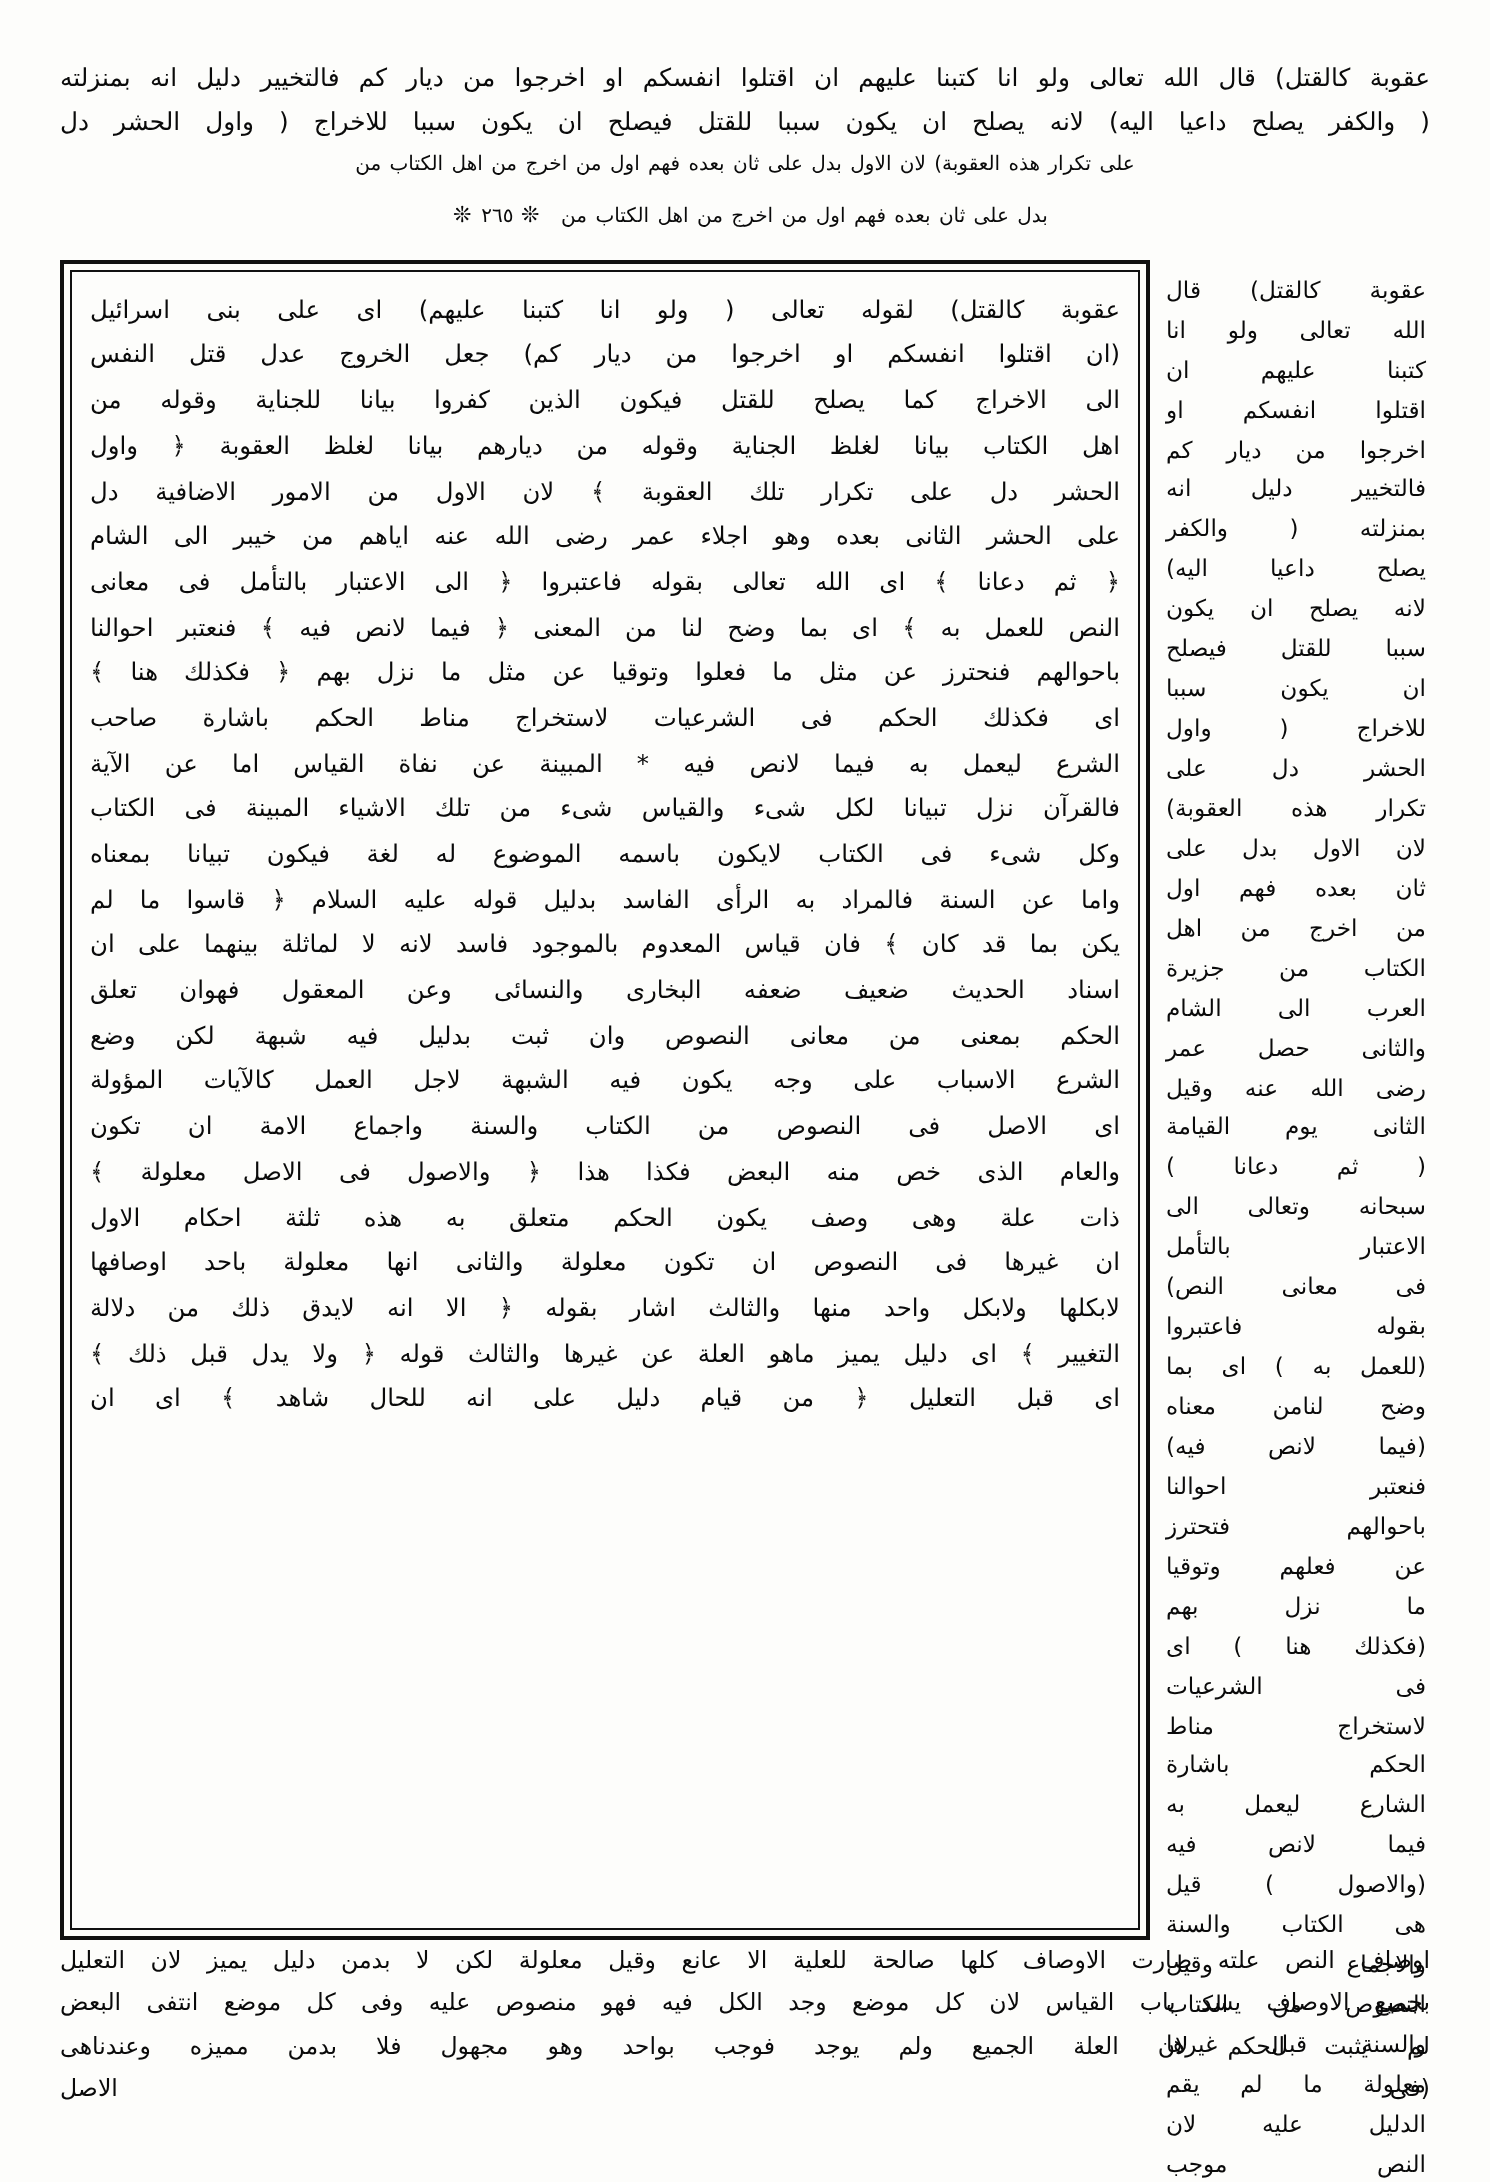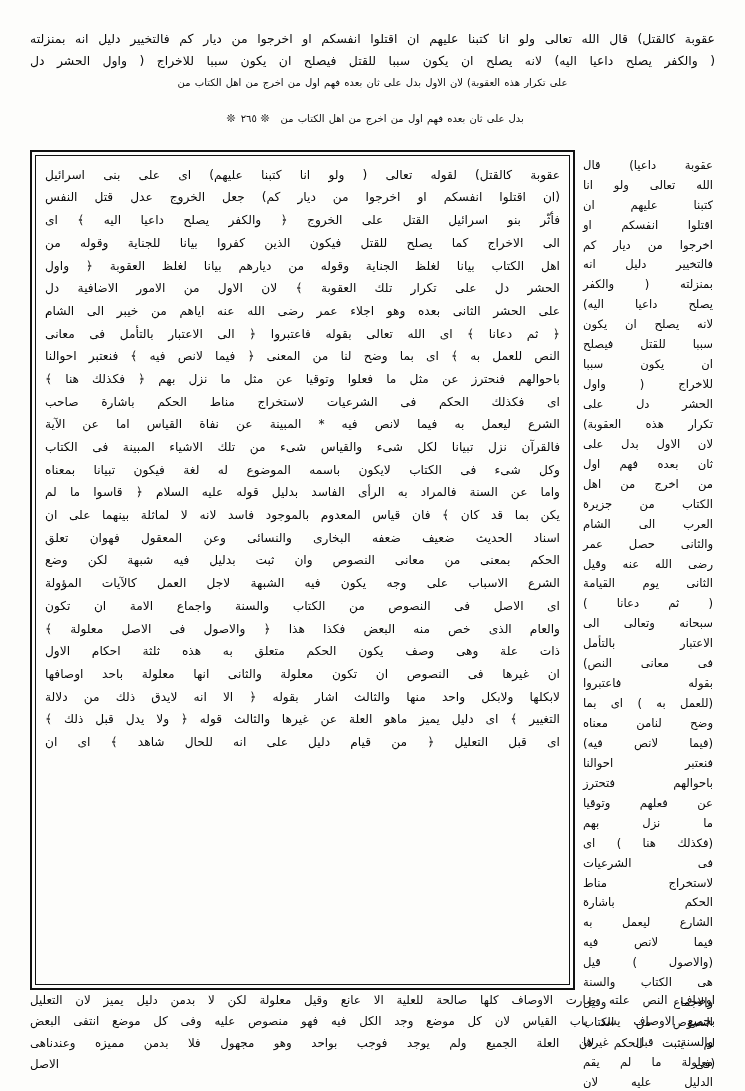--- a/index.html
+++ b/index.html
@@ -39,21 +39,21 @@
   }
   .center-line {
     text-align: center;
     text-align-last: center;
     margin-top: 2px;
     font-size: 10px;
     white-space: nowrap;
   }
   .pagenum-wrap {
     display: inline-block;
-    margin: 16px 6px;
+    margin: 6px 6px;
     letter-spacing: 1px;
   }
   .ornament {
     display: inline-block;
     transform: scale(1.1);
   }
 
   
   .body-area {
     position: relative;
@@ -138,21 +138,21 @@
         <span class="ornament">❊</span>
         <span>٢٦٥</span>
         <span class="ornament">❊</span>
       </span>
     </div>
   </div>
 
   <div class="body-area">
 
     <div class="margin-col">
-      <span class="ln">عقوبة داعيا) قال</span>
+      <span class="ln">عقوبة كالقتل) قال</span>
       <span class="ln">الله تعالى ولو انا</span>
       <span class="ln">كتبنا عليهم ان</span>
       <span class="ln">اقتلوا انفسكم او</span>
       <span class="ln">اخرجوا من ديار كم</span>
       <span class="ln">فالتخيير دليل انه</span>
       <span class="ln">بمنزلته ( والكفر</span>
       <span class="ln">يصلح داعيا اليه)</span>
       <span class="ln">لانه يصلح ان يكون</span>
       <span class="ln">سببا للقتل فيصلح</span>
       <span class="ln">ان يكون سببا</span>
@@ -194,21 +194,20 @@
       <span class="ln">الدليل عليه لان</span>
       <span class="ln">النص موجب</span>
       <span class="ln">بصيغته وبالتعليل</span>
 
     </div>
 
     <div class="frame">
       <div class="frame-inner">
         <span class="ln">عقوبة كالقتل) لقوله تعالى ( ولو انا كتبنا عليهم) اى على بنى اسرائيل</span>
         <span class="ln">(ان اقتلوا انفسكم او اخرجوا من ديار كم) جعل الخروج عدل قتل النفس</span>
-        <span class="ln">فأثّر بنو اسرائيل القتل على الخروج ﴿ والكفر يصلح داعيا اليه ﴾ اى</span>
         <span class="ln">الى الاخراج كما يصلح للقتل فيكون الذين كفروا بيانا للجناية وقوله من</span>
         <span class="ln">اهل الكتاب بيانا لغلظ الجناية وقوله من ديارهم بيانا لغلظ العقوبة ﴿ واول</span>
         <span class="ln">الحشر دل على تكرار تلك العقوبة ﴾ لان الاول من الامور الاضافية دل</span>
         <span class="ln">على الحشر الثانى بعده وهو اجلاء عمر رضى الله عنه اياهم من خيبر الى الشام</span>
         <span class="ln">﴿ ثم دعانا ﴾ اى الله تعالى بقوله فاعتبروا ﴿ الى الاعتبار بالتأمل فى معانى</span>
         <span class="ln">النص للعمل به ﴾ اى بما وضح لنا من المعنى ﴿ فيما لانص فيه ﴾ فنعتبر احوالنا</span>
         <span class="ln">باحوالهم فنحترز عن مثل ما فعلوا وتوقيا عن مثل ما نزل بهم ﴿ فكذلك هنا ﴾</span>
         <span class="ln">اى فكذلك الحكم فى الشرعيات لاستخراج مناط الحكم باشارة صاحب</span>
         <span class="ln">الشرع ليعمل به فيما لانص فيه * المبينة عن نفاة القياس اما عن الآية</span>
         <span class="ln">فالقرآن نزل تبيانا لكل شىء والقياس شىء من تلك الاشياء المبينة فى الكتاب</span>

